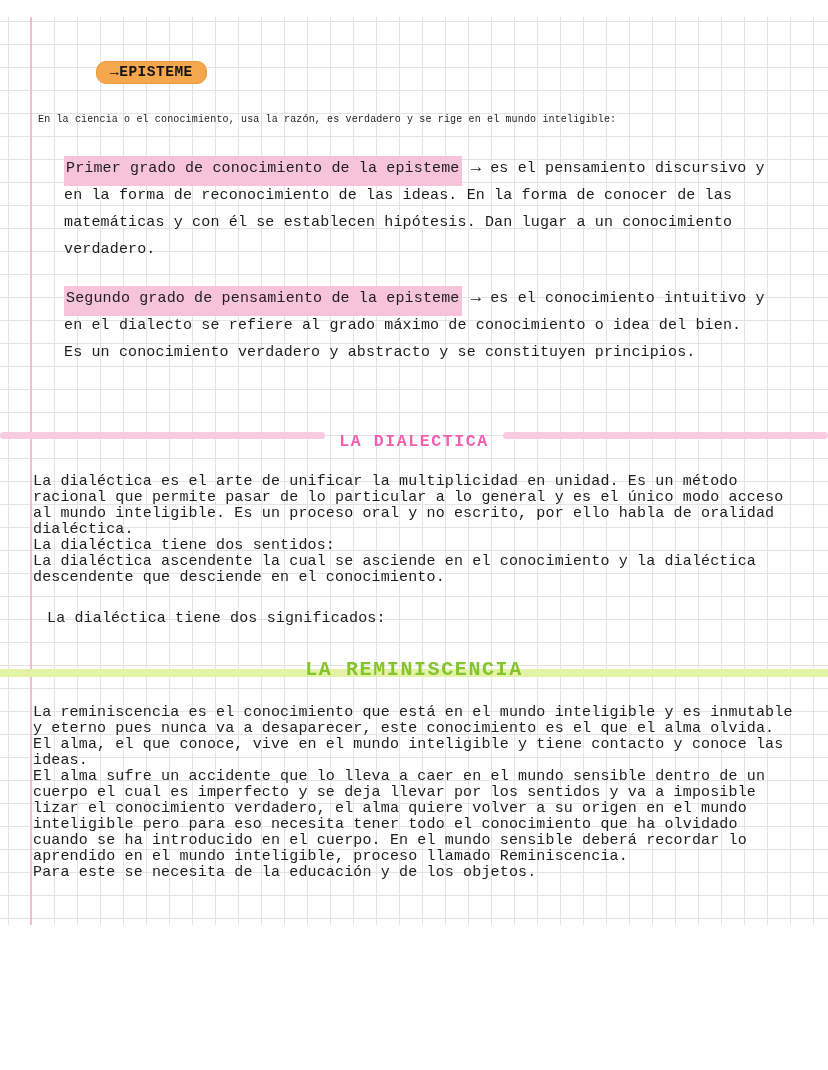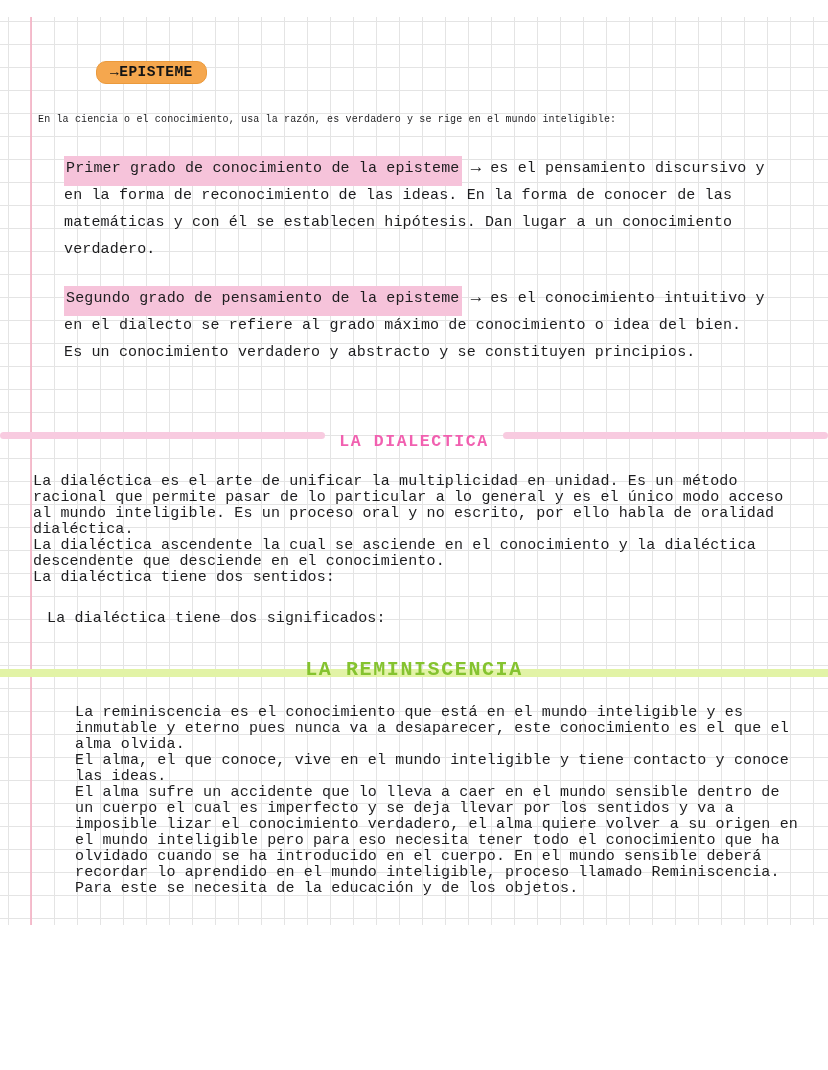--- a/index.html
+++ b/index.html
@@ -108,21 +108,21 @@
 
   .section {
     margin: 20px 28px 0 33px;
     max-width: 770px;
     font-size: 15px;
     line-height: 16px;
     letter-spacing: 0.15px;
   }
   .section p { margin: 0; }
   .section p.gap-top { margin-top: 25px; padding-left: 14px; }
-  .section.rem { margin-top: 25px; padding-left: 42px; }
+  .section.rem { margin-top: 25px; }
 </style>
 </head>
 <body>
 
 <div class="page">
 
   <div class="margin-line"></div>
 
   <div class="badge-row">
     <span class="badge">→EPISTEME</span>
@@ -143,22 +143,22 @@
   </div>
 
   <div class="header pink">
     <span class="bar-seg"></span>
     <span class="header-title title-pink">LA DIALECTICA</span>
     <span class="bar-seg"></span>
   </div>
 
   <div class="section">
     <p>La dialéctica es el arte de unificar la multiplicidad en unidad. Es un método racional que permite pasar de lo particular a lo general y es el único modo acceso al mundo inteligible. Es un proceso oral y no escrito, por ello habla de oralidad dialéctica.</p>
+    <p>La dialéctica tiene dos sentidos:</p>
     <p>La dialéctica ascendente la cual se asciende en el conocimiento y la dialéctica descendente que desciende en el conocimiento.</p>
-    <p>La dialéctica tiene dos sentidos:</p>
     <p class="gap-top">La dialéctica tiene dos significados:</p>
   </div>
 
   <div class="header green">
     <span class="green-bar"></span>
     <span class="header-title title-green">LA REMINISCENCIA</span>
   </div>
 
   <div class="section rem">
     <p>La reminiscencia es el conocimiento que está en el mundo inteligible y es inmutable y eterno pues nunca va a desaparecer, este conocimiento es el que el alma olvida.</p>

